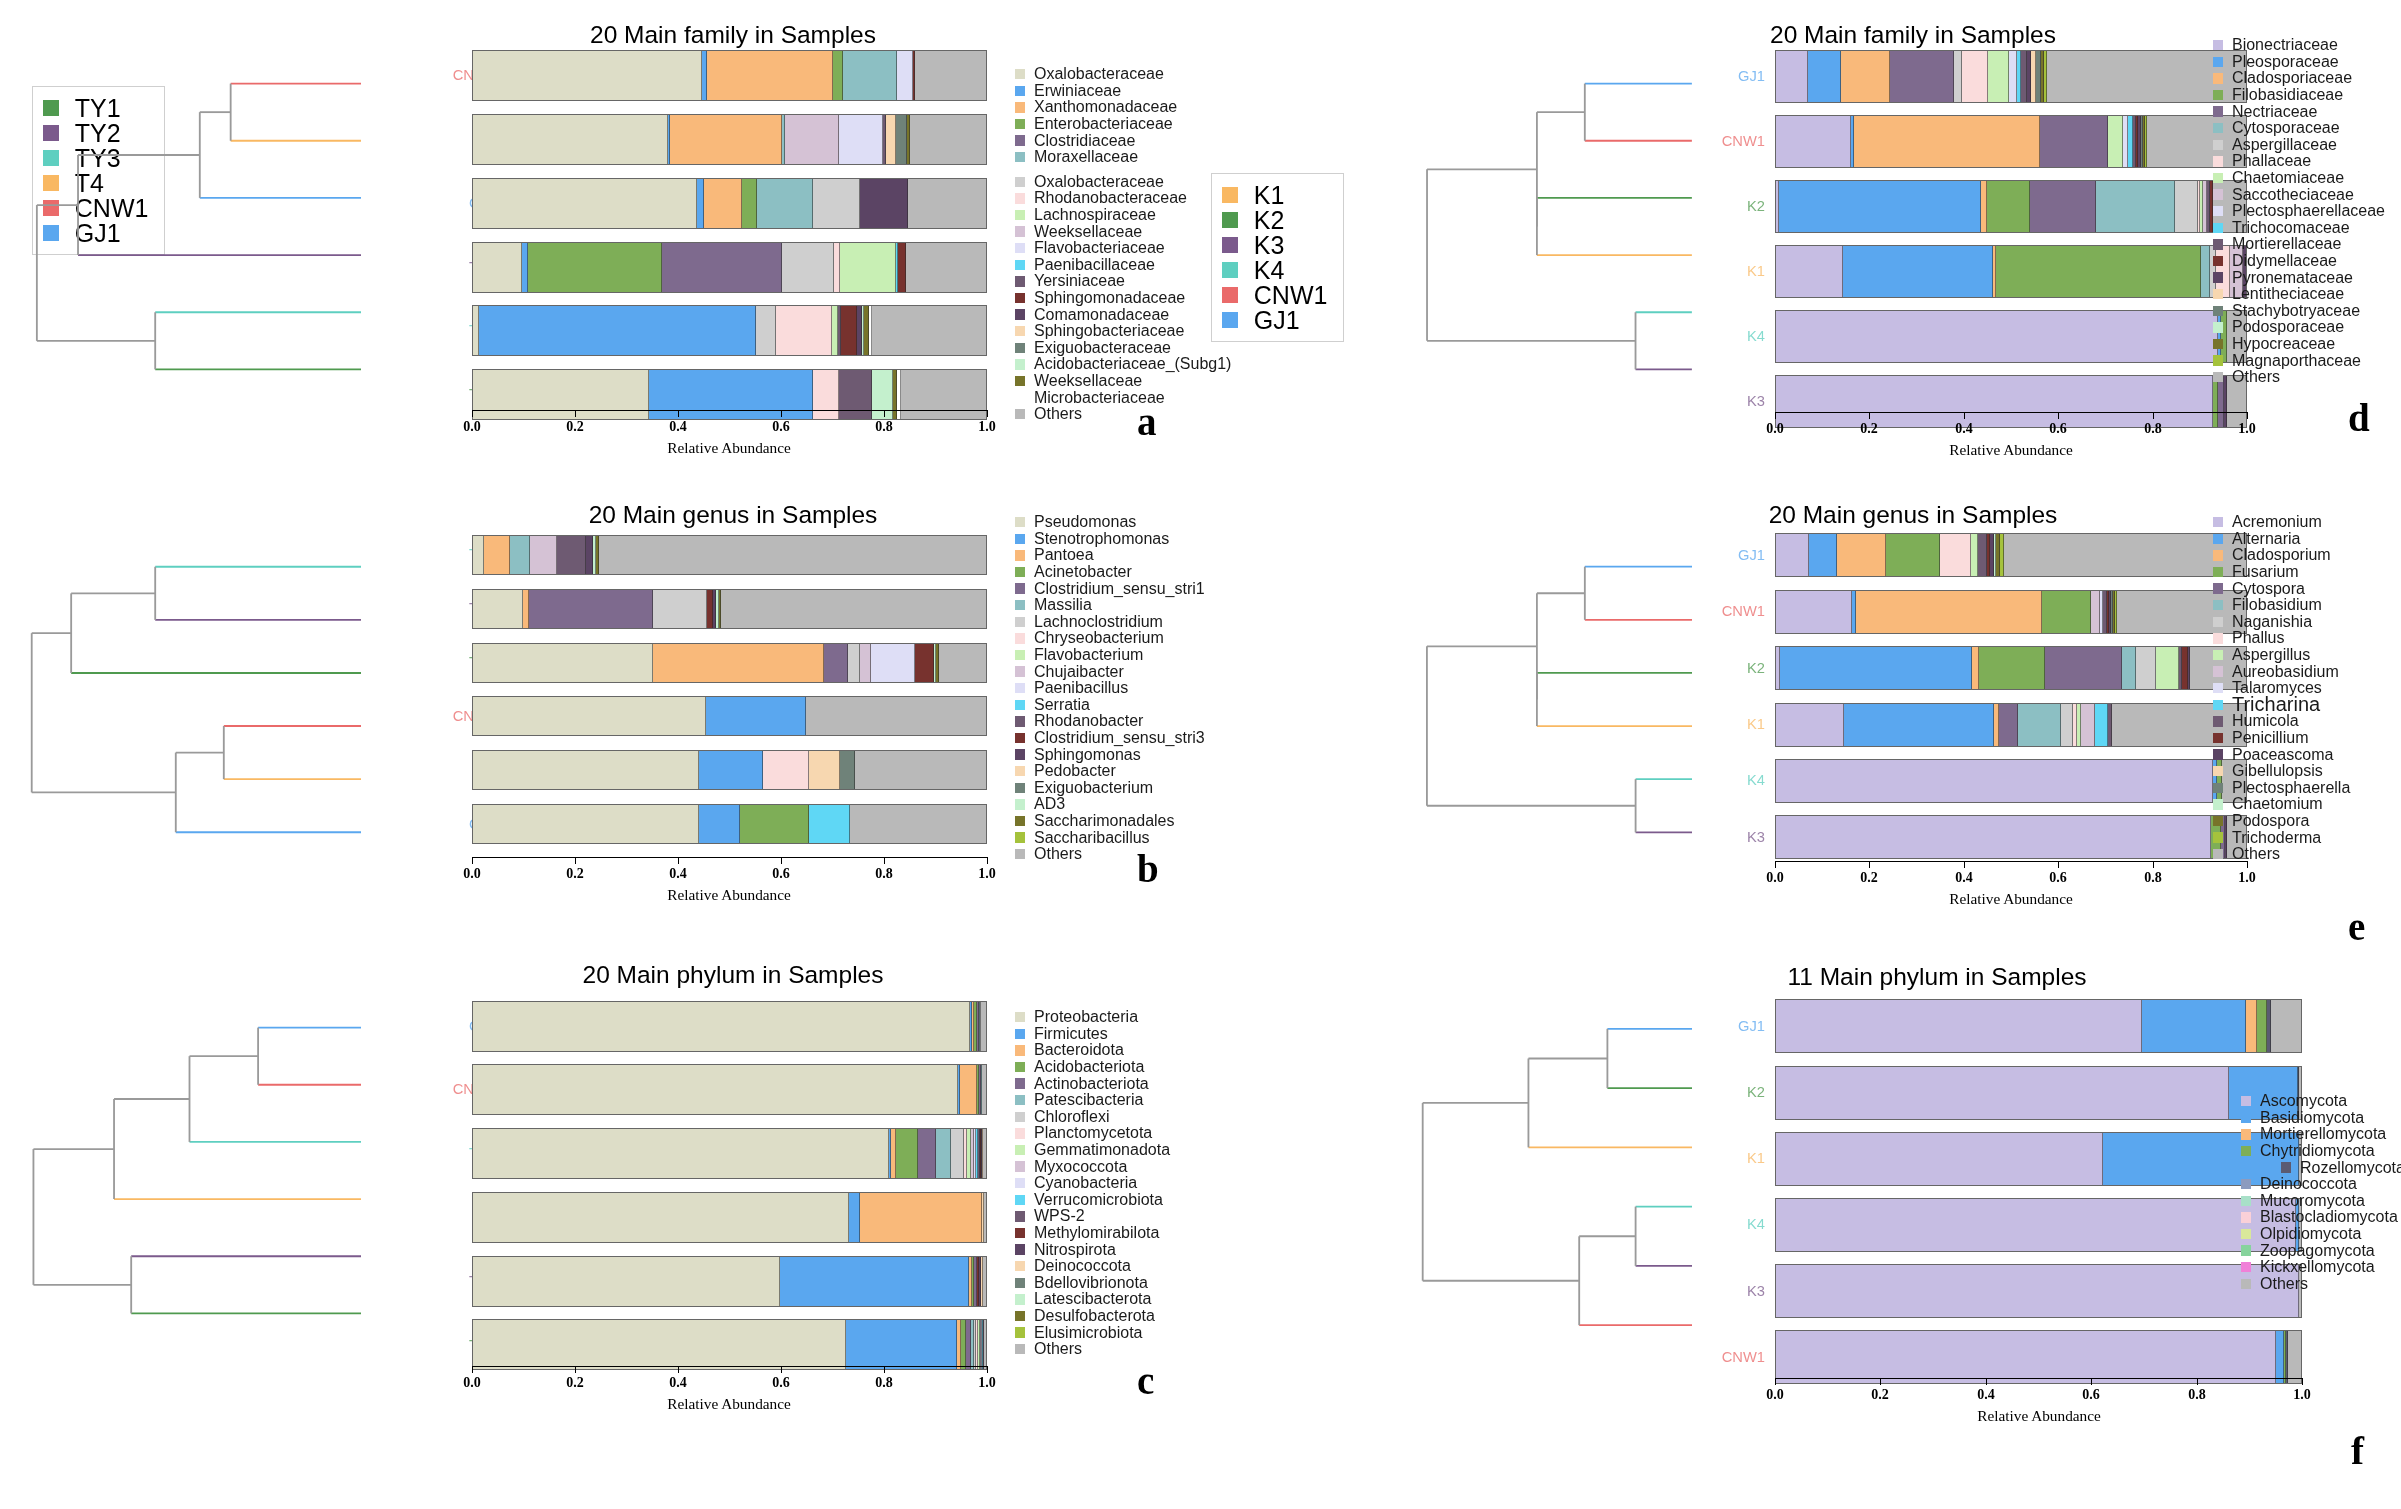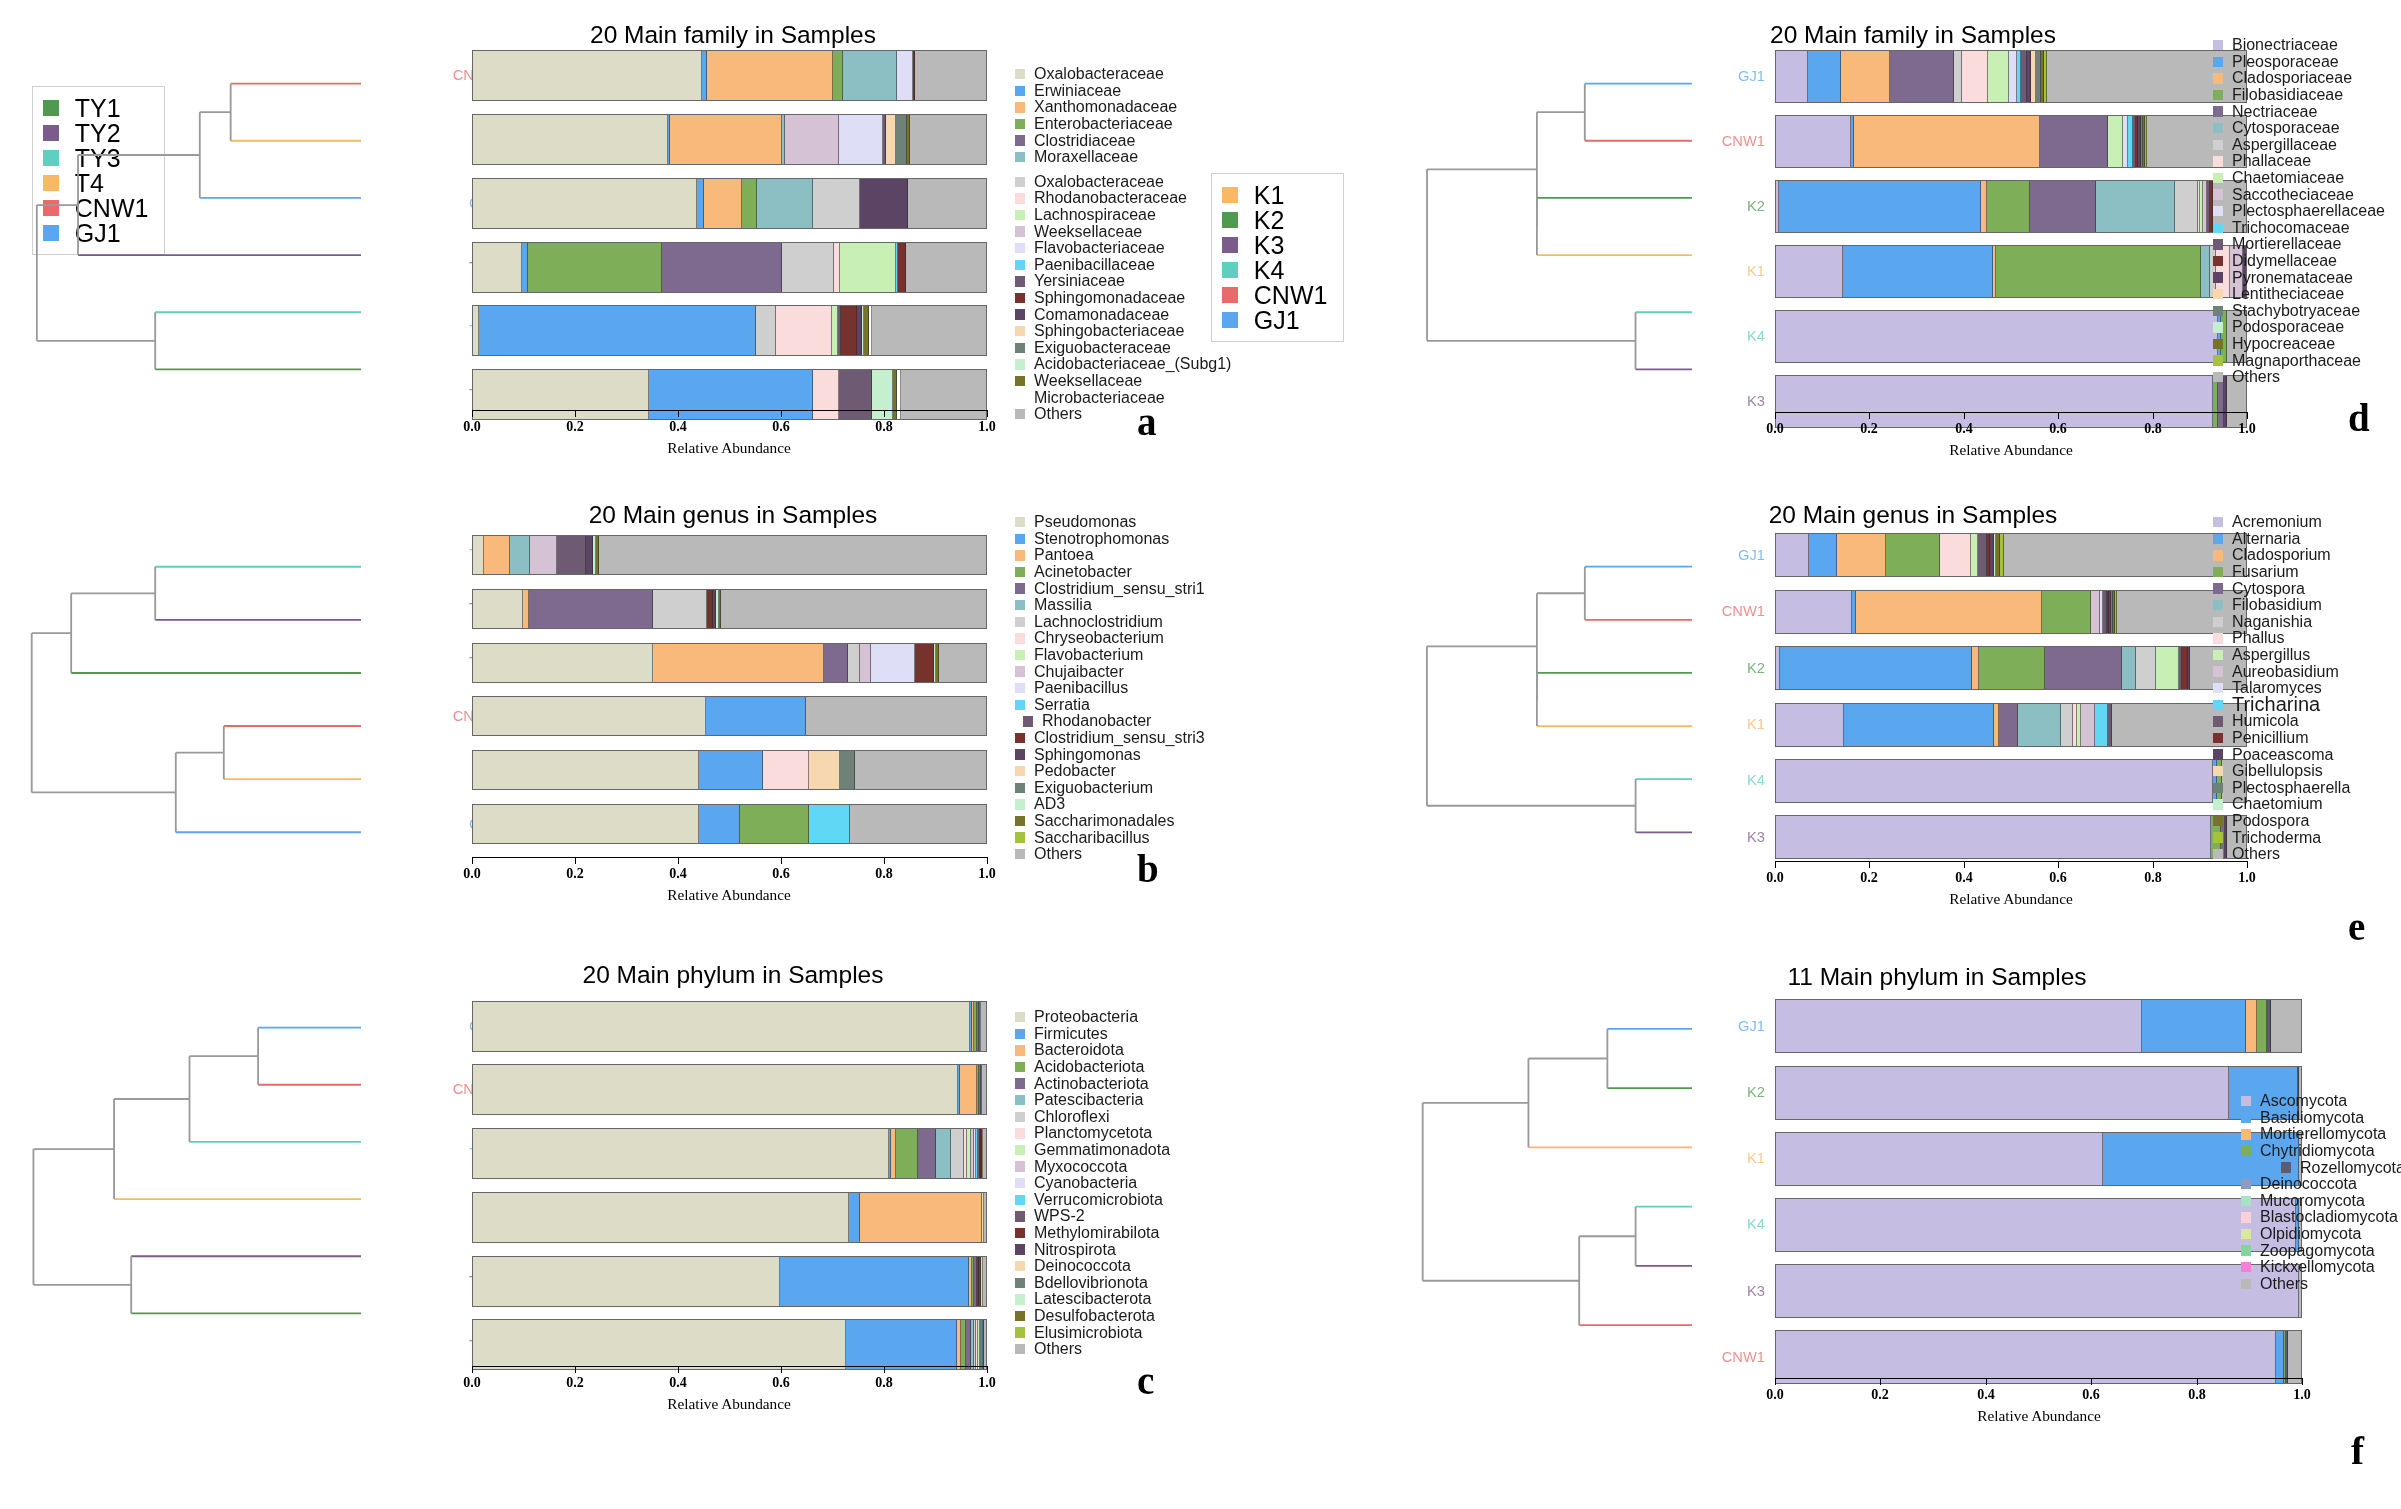--- a/index.html
+++ b/index.html
@@ -446,21 +446,21 @@
           <span class="taxa-lbl" style="font-size: 16px;">Chujaibacter</span>
         </div>
         <div class="taxa-row" style="height: 16.6px;">
           <span class="taxa-sw" style="width: 10.4px; height: 10.4px; background: rgb(222, 222, 246);"></span>
           <span class="taxa-lbl" style="font-size: 16px;">Paenibacillus</span>
         </div>
         <div class="taxa-row" style="height: 16.6px;">
           <span class="taxa-sw" style="width: 10.4px; height: 10.4px; background: rgb(95, 215, 245);"></span>
           <span class="taxa-lbl" style="font-size: 16px;">Serratia</span>
         </div>
-        <div class="taxa-row" style="height: 16.6px; margin-left: 8px;">
+        <div class="taxa-row" style="height: 16.6px;">
           <span class="taxa-sw" style="width: 10.4px; height: 10.4px; background: rgb(110, 90, 114);"></span>
           <span class="taxa-lbl" style="font-size: 16px;">Rhodanobacter</span>
         </div>
         <div class="taxa-row" style="height: 16.6px;">
           <span class="taxa-sw" style="width: 10.4px; height: 10.4px; background: rgb(119, 50, 46);"></span>
           <span class="taxa-lbl" style="font-size: 16px;">Clostridium_sensu_stri3</span>
         </div>
         <div class="taxa-row" style="height: 16.6px;">
           <span class="taxa-sw" style="width: 10.4px; height: 10.4px; background: rgb(91, 68, 100);"></span>
           <span class="taxa-lbl" style="font-size: 16px;">Sphingomonas</span>

